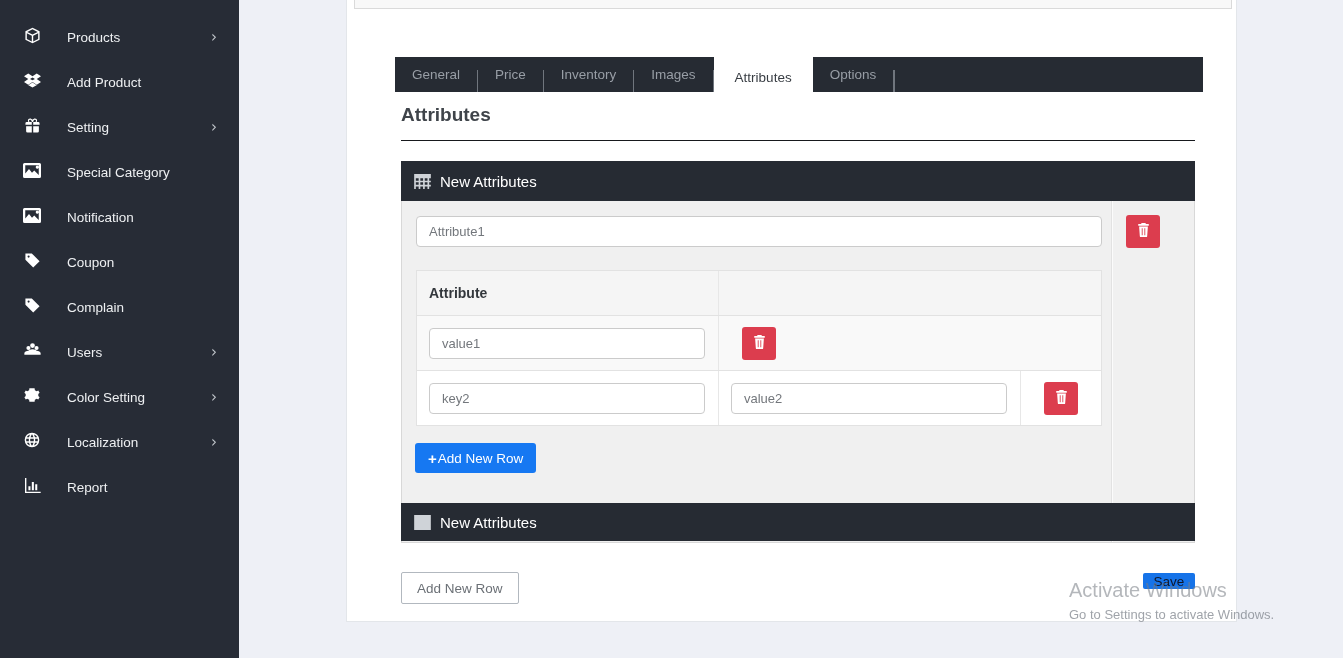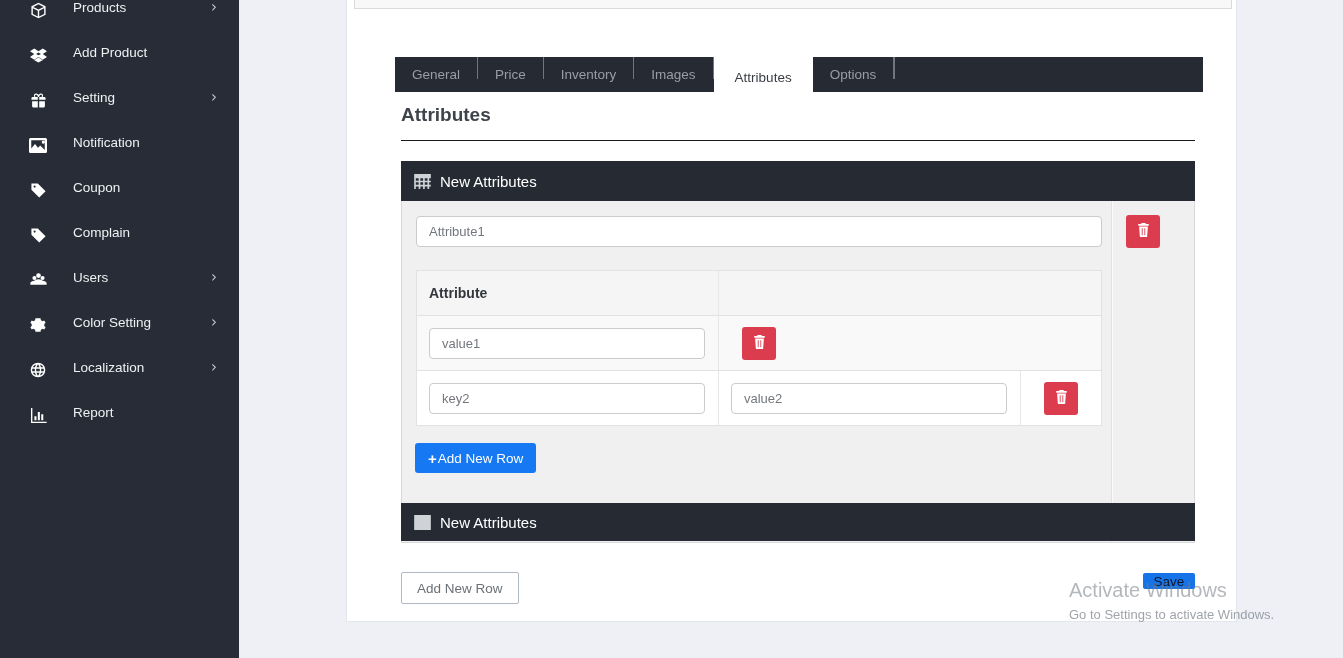--- a/index.html
+++ b/index.html
@@ -9,22 +9,22 @@
     background:#eef0f6;
     position:relative;
   }
 
   
   .sidebar {
     position:absolute; left:0; top:0; width:239px; height:658px;
     background:#272c36; z-index:5;
   }
   .side-item {
-    height:45px; display:flex; align-items:flex-start; position:relative;
-    padding-left:28px; cursor:pointer;
+    height:45px; display:flex; align-items:flex-end; position:relative;
+    padding-left:22px; cursor:pointer;
   }
   .side-item .ic { width:20px; height:20px; display:flex; align-items:center; justify-content:center; flex:0 0 20px; }
   .side-item .lbl { margin-left:25px; color:#eef0f2; font-size:13.5px; }
   .side-item .chev {
     position:absolute; right:22px; color:#c3c8cd; font-size:15px; line-height:1;
     font-family:"DejaVu Sans",sans-serif;
   }
   .ic svg { display:block; }
 
   
@@ -33,21 +33,21 @@
     background:#ffffff; border:1px solid #e3e6ea; border-top:none; z-index:1;
   }
   .top-strip {
     position:absolute; left:7px; right:4px; top:0; height:9px;
     background:#f8f8f8; border:1px solid #dadada; border-top:none;
   }
 
   
   .tabbar {
     position:absolute; left:48px; top:57px; width:808px; height:35px;
-    background:#262b33; display:flex; align-items:flex-start;
+    background:#262b33; display:flex; align-items:flex-end;
   }
   .tab {
     color:#989ea6; font-size:13.5px; padding:0 17px; height:35px;
     display:flex; align-items:center; cursor:pointer; white-space:nowrap;
   }
   .tab-sep { width:1px; height:22px; background:#70767e; }
   .tab.active {
     background:#ffffff; color:#383d43; height:40px; padding:0 21px;
     align-self:flex-start;
   }
@@ -169,20 +169,28 @@
   <div class="side-item">
     <span class="ic">
       <svg width="17" height="17" viewBox="0 0 24 24">
           <path fill="#fff" d="M20 7h-2.2c.4-.6.7-1.3.7-2a3 3 0 0 0-3-3c-1.4 0-2.6.8-3.5 2-0.9-1.2-2.1-2-3.5-2a3 3 0 0 0-3 3c0 .7.3 1.4.7 2H4a2 2 0 0 0-2 2v2h9V7h2v4h9V9a2 2 0 0 0-2-2zM8.5 7a1.5 1.5 0 1 1 0-3c.8 0 1.7.7 2.3 2l.4 1H8.5zm7 0h-2.7l.4-1c.6-1.3 1.5-2 2.3-2a1.5 1.5 0 1 1 0 3zM3 13v7a2 2 0 0 0 2 2h6v-9H3zm10 9h6a2 2 0 0 0 2-2v-7h-8v9z"></path>
         </svg>
     </span>
     <span class="lbl">Setting</span>
     <span class="chev">›</span>
   </div>
 
+  <div class="side-item">
+    <span class="ic">
+      <svg width="18" height="15" viewBox="0 0 24 20">
+          <path fill="#fff" d="M2 0h20a2 2 0 0 1 2 2v16a2 2 0 0 1-2 2H2a2 2 0 0 1-2-2V2a2 2 0 0 1 2-2zm1 3v11l5-6 4 5 3-3 6 6V3H3zm14 2.5a2 2 0 1 1 0 .1z"></path>
+        </svg>
+    </span>
+    <span class="lbl">Special Category</span>
+  </div>
 
   <div class="side-item">
     <span class="ic">
       <svg width="18" height="15" viewBox="0 0 24 20">
           <path fill="#fff" d="M2 0h20a2 2 0 0 1 2 2v16a2 2 0 0 1-2 2H2a2 2 0 0 1-2-2V2a2 2 0 0 1 2-2zm1 3v11l5-6 4 5 3-3 6 6V3H3zm14 2.5a2 2 0 1 1 0 .1z"></path>
         </svg>
     </span>
     <span class="lbl">Notification</span>
   </div>
 

